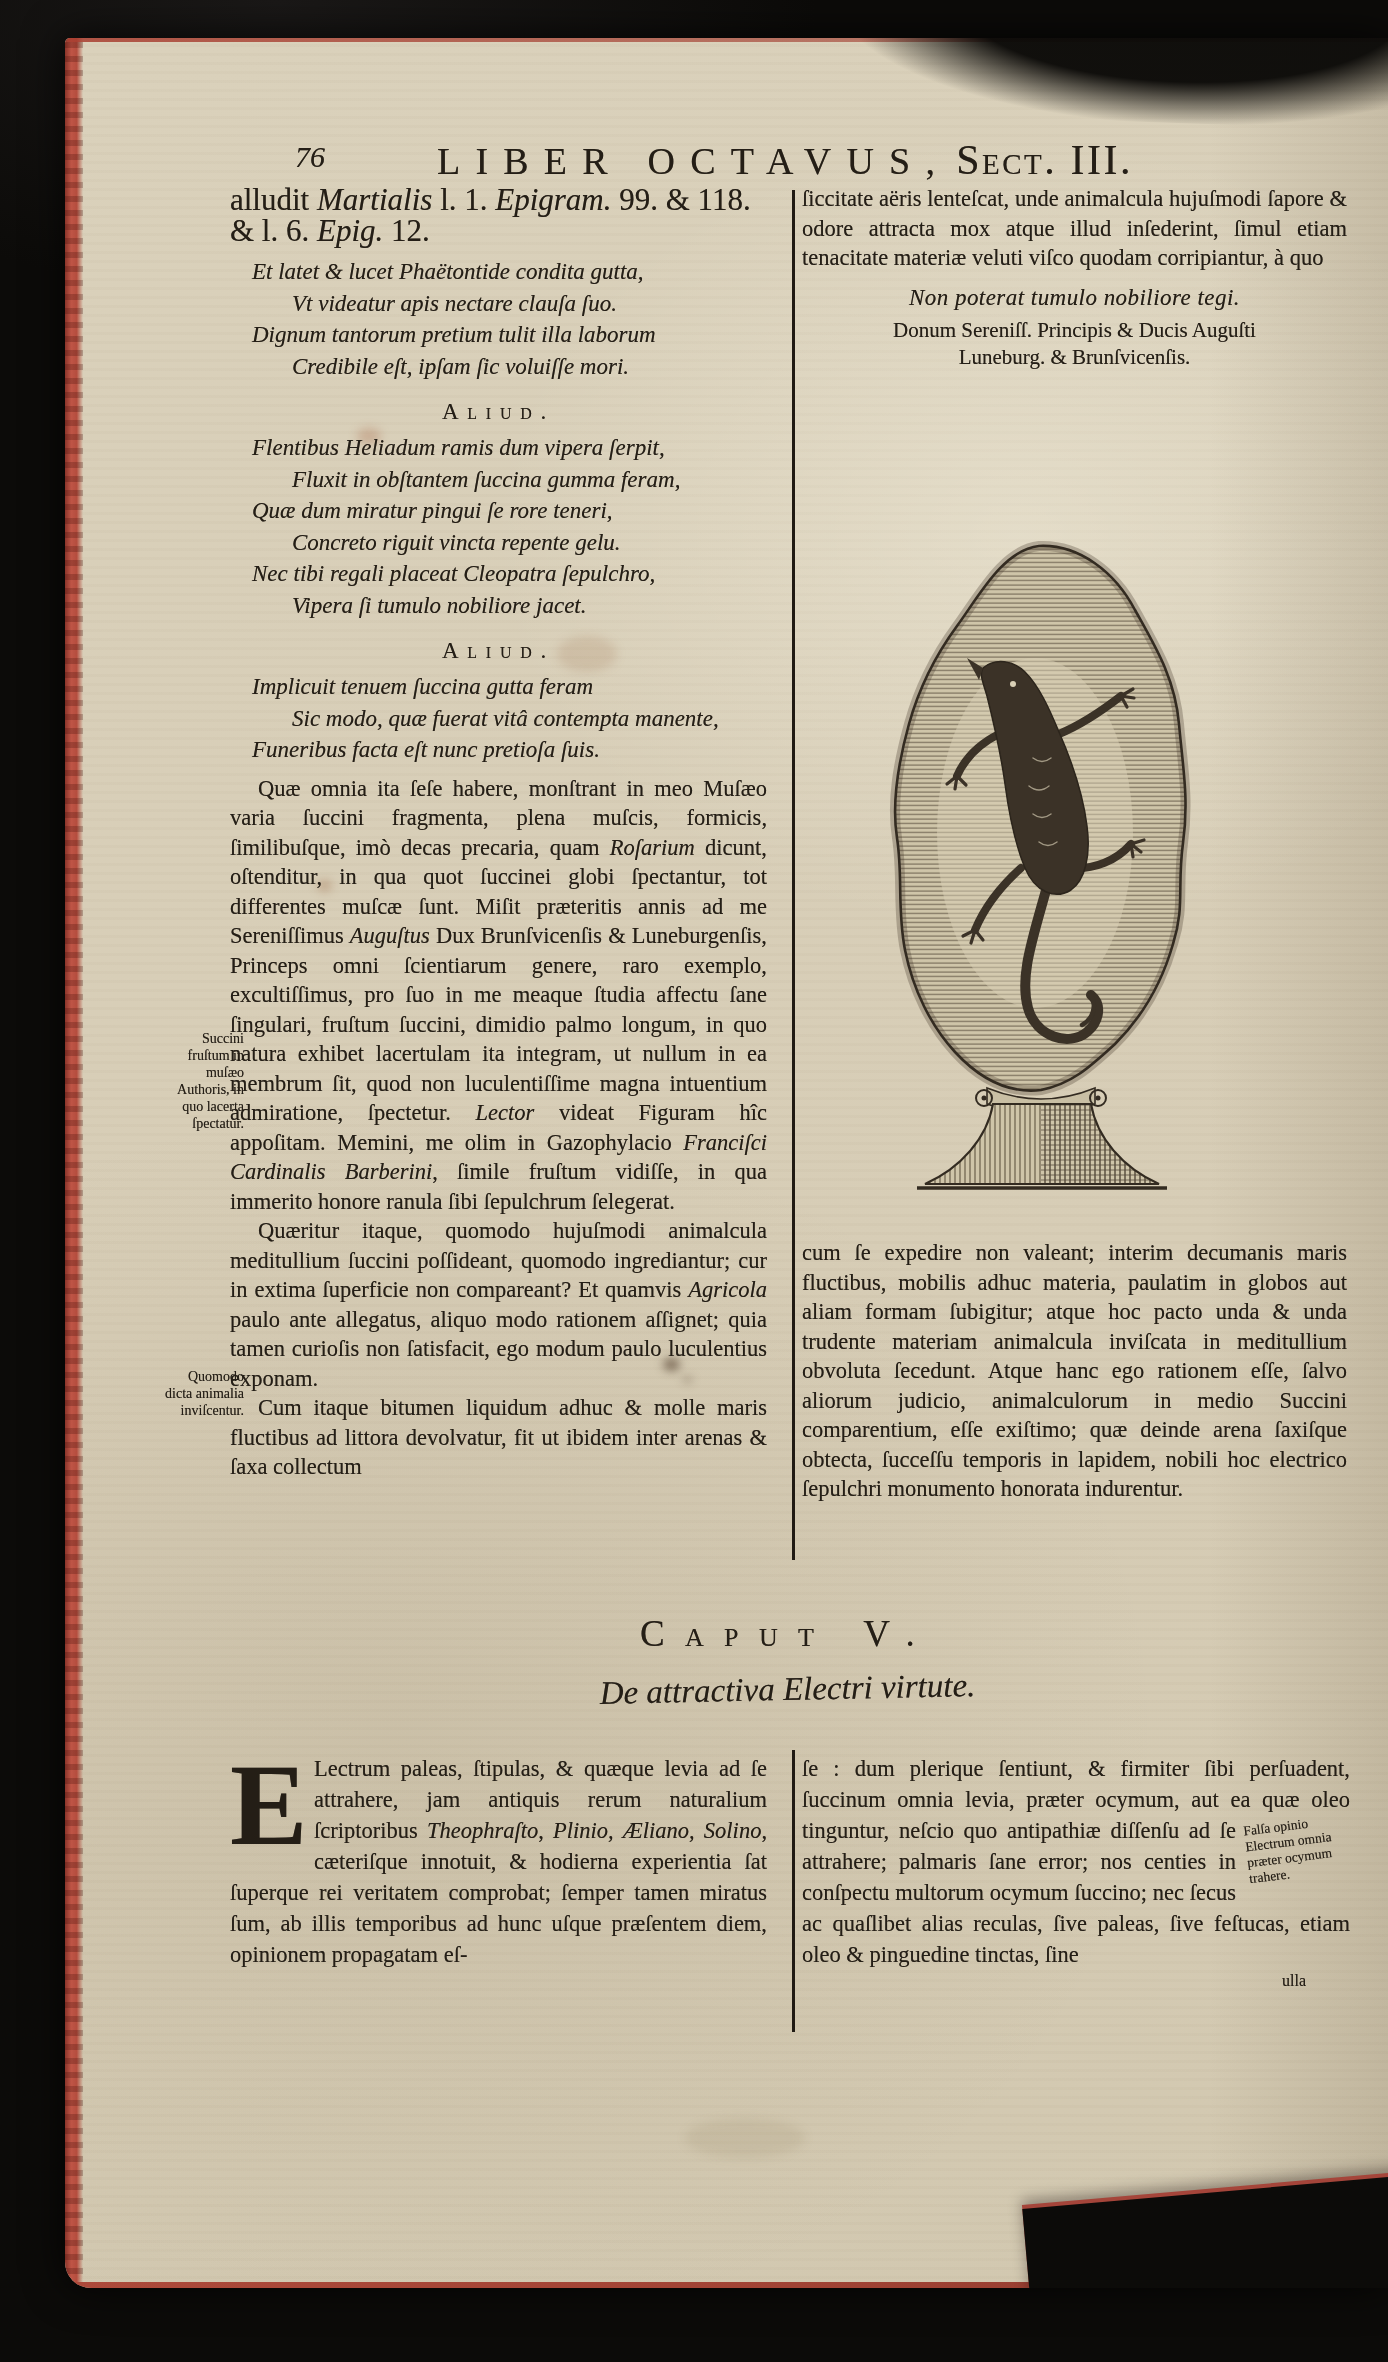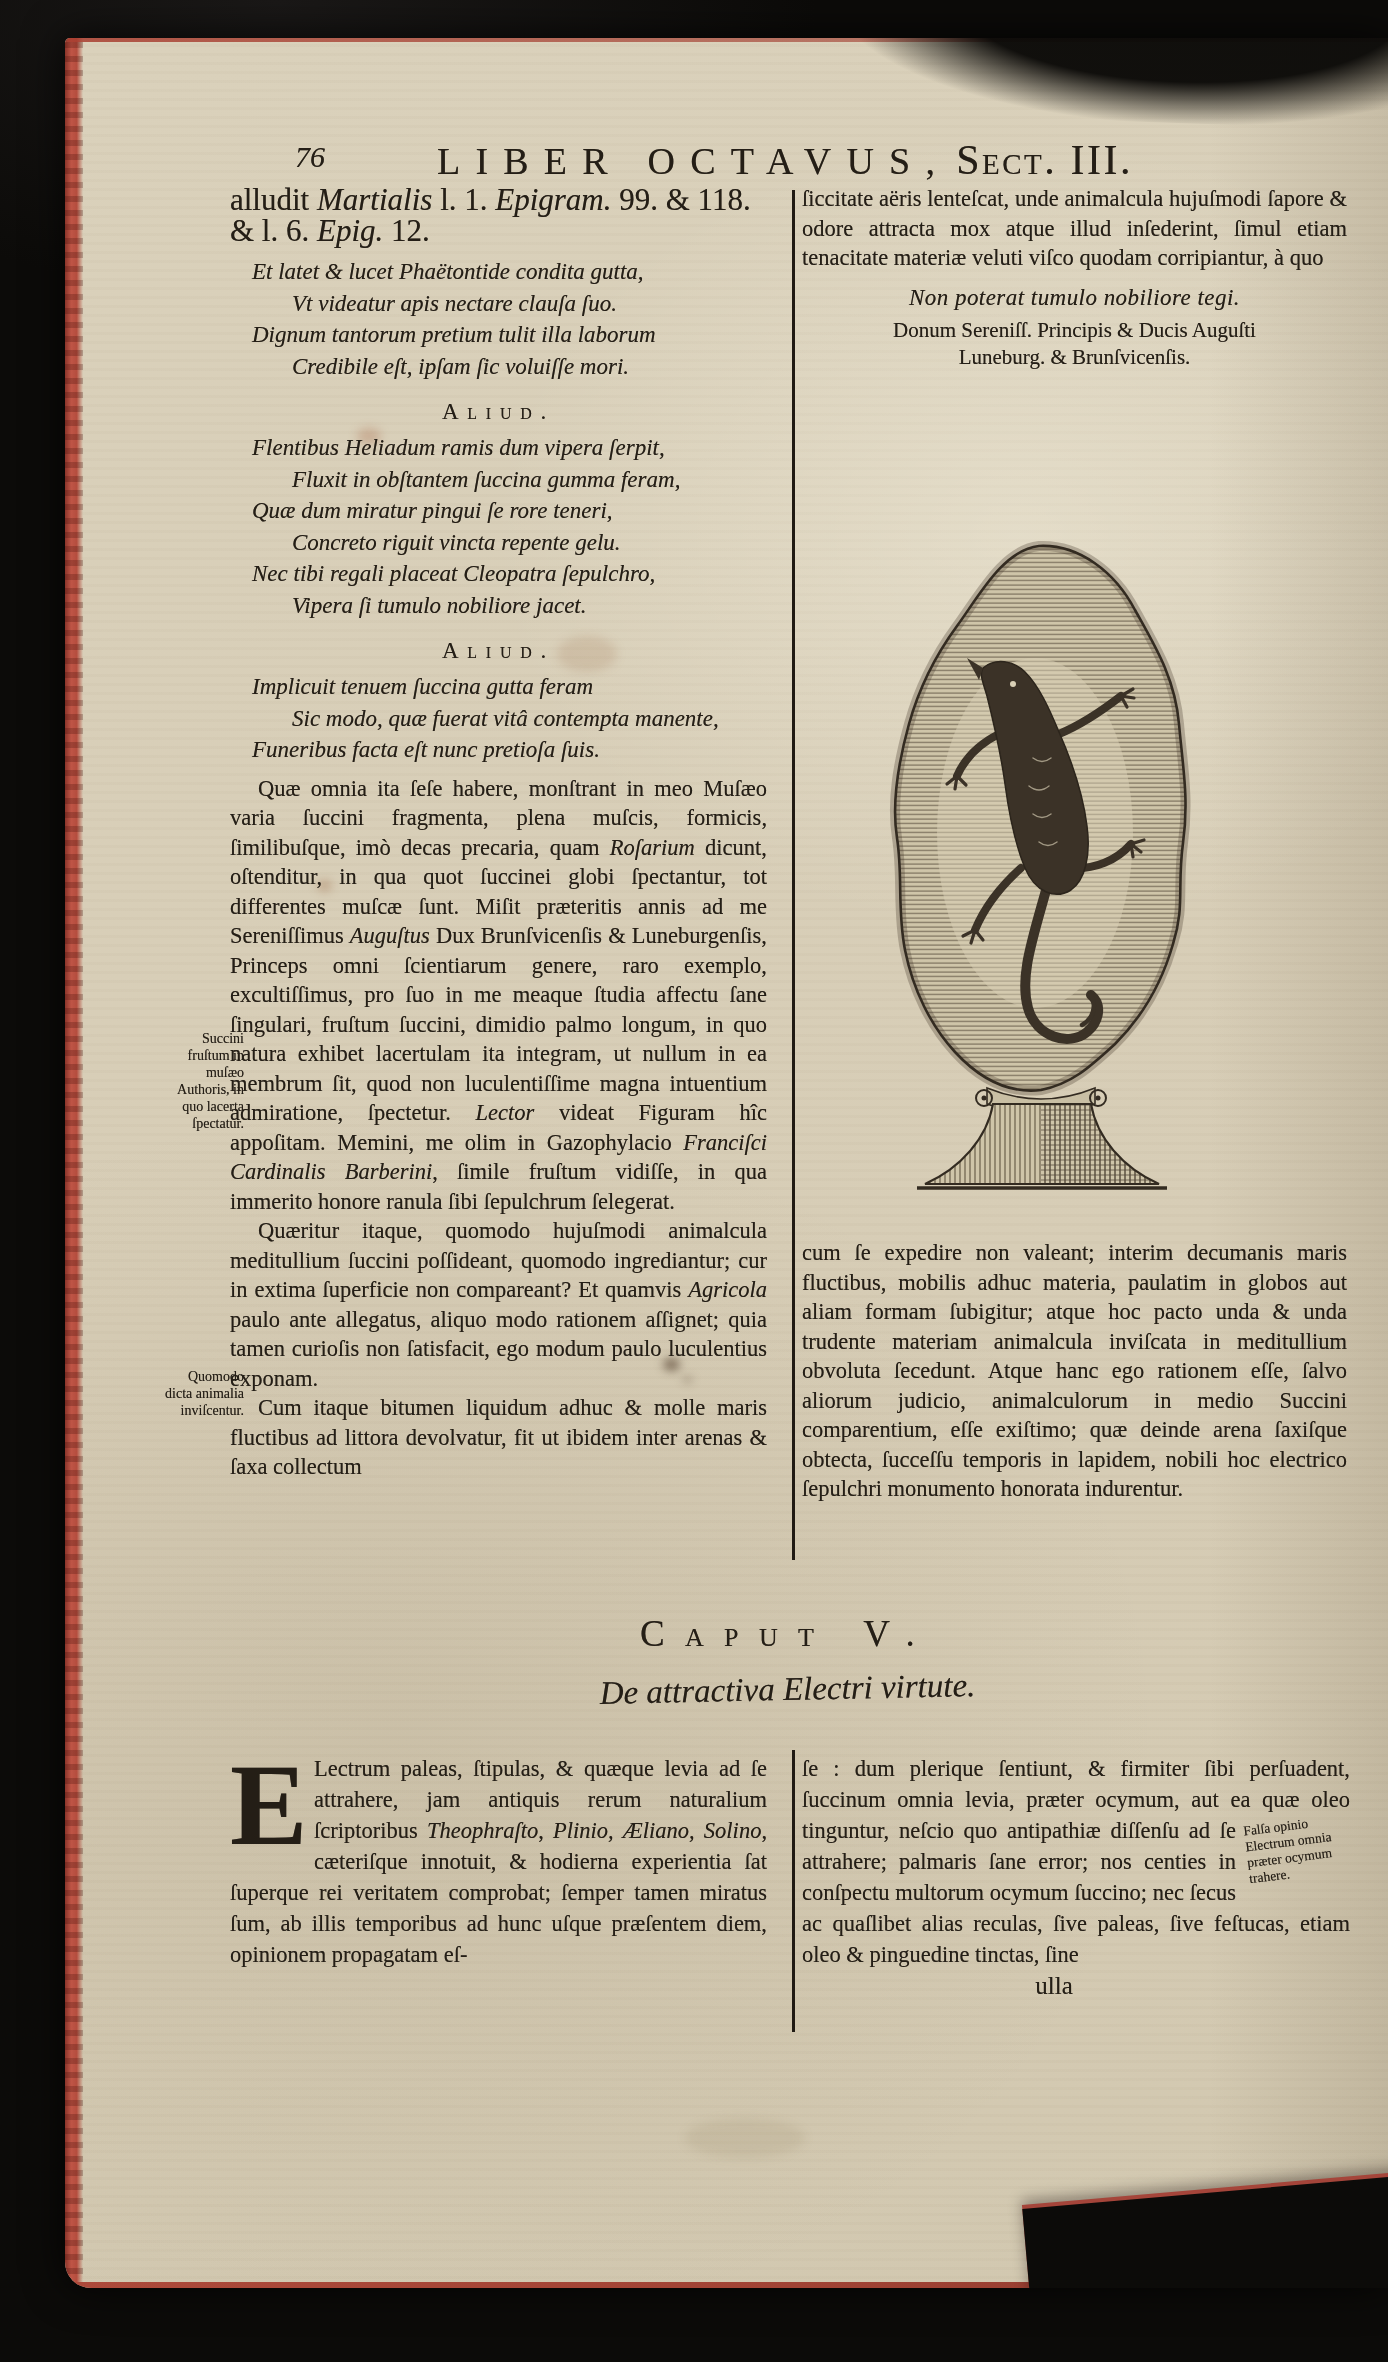--- a/index.html
+++ b/index.html
@@ -71,21 +71,21 @@
   .dedication{font-size:21px;line-height:27px;text-align:center;margin:6px 0 16px 0;}
 
   .caput-block{position:absolute;left:165px;top:1574px;width:1115px;text-align:center;}
   .caput-num{font-variant:small-caps;font-size:37px;letter-spacing:.55em;}
   .caput-sub{font-style:italic;font-size:33px;margin-top:16px;transform:rotate(-1.2deg);}
 
   .drop-cap{float:left;font-size:116px;line-height:92px;width:76px;font-weight:bold;
     margin:6px 8px 0 0;text-align:center;}
   .note-float{float:right;width:106px;font-size:13.5px;line-height:16px;font-style:normal;
     margin:2px -2px 4px 10px;transform:rotate(-7deg);text-align:left;text-indent:0;}
-  .catchword{text-align:center;padding-right:44px;font-size:25px;margin-top:2px;}
+  .catchword{text-align:right;padding-right:44px;font-size:16px;margin-top:2px;}
 
   .margin-note{position:absolute;left:95px;width:84px;font-size:14px;line-height:17px;text-align:right;}
   .mn1{top:992px;}
   .mn2{top:1330px;}
 
   
   .amber-figure{position:absolute;left:818px;top:500px;width:315px;height:660px;margin:0;}
 </style>
 </head>
 <body>

